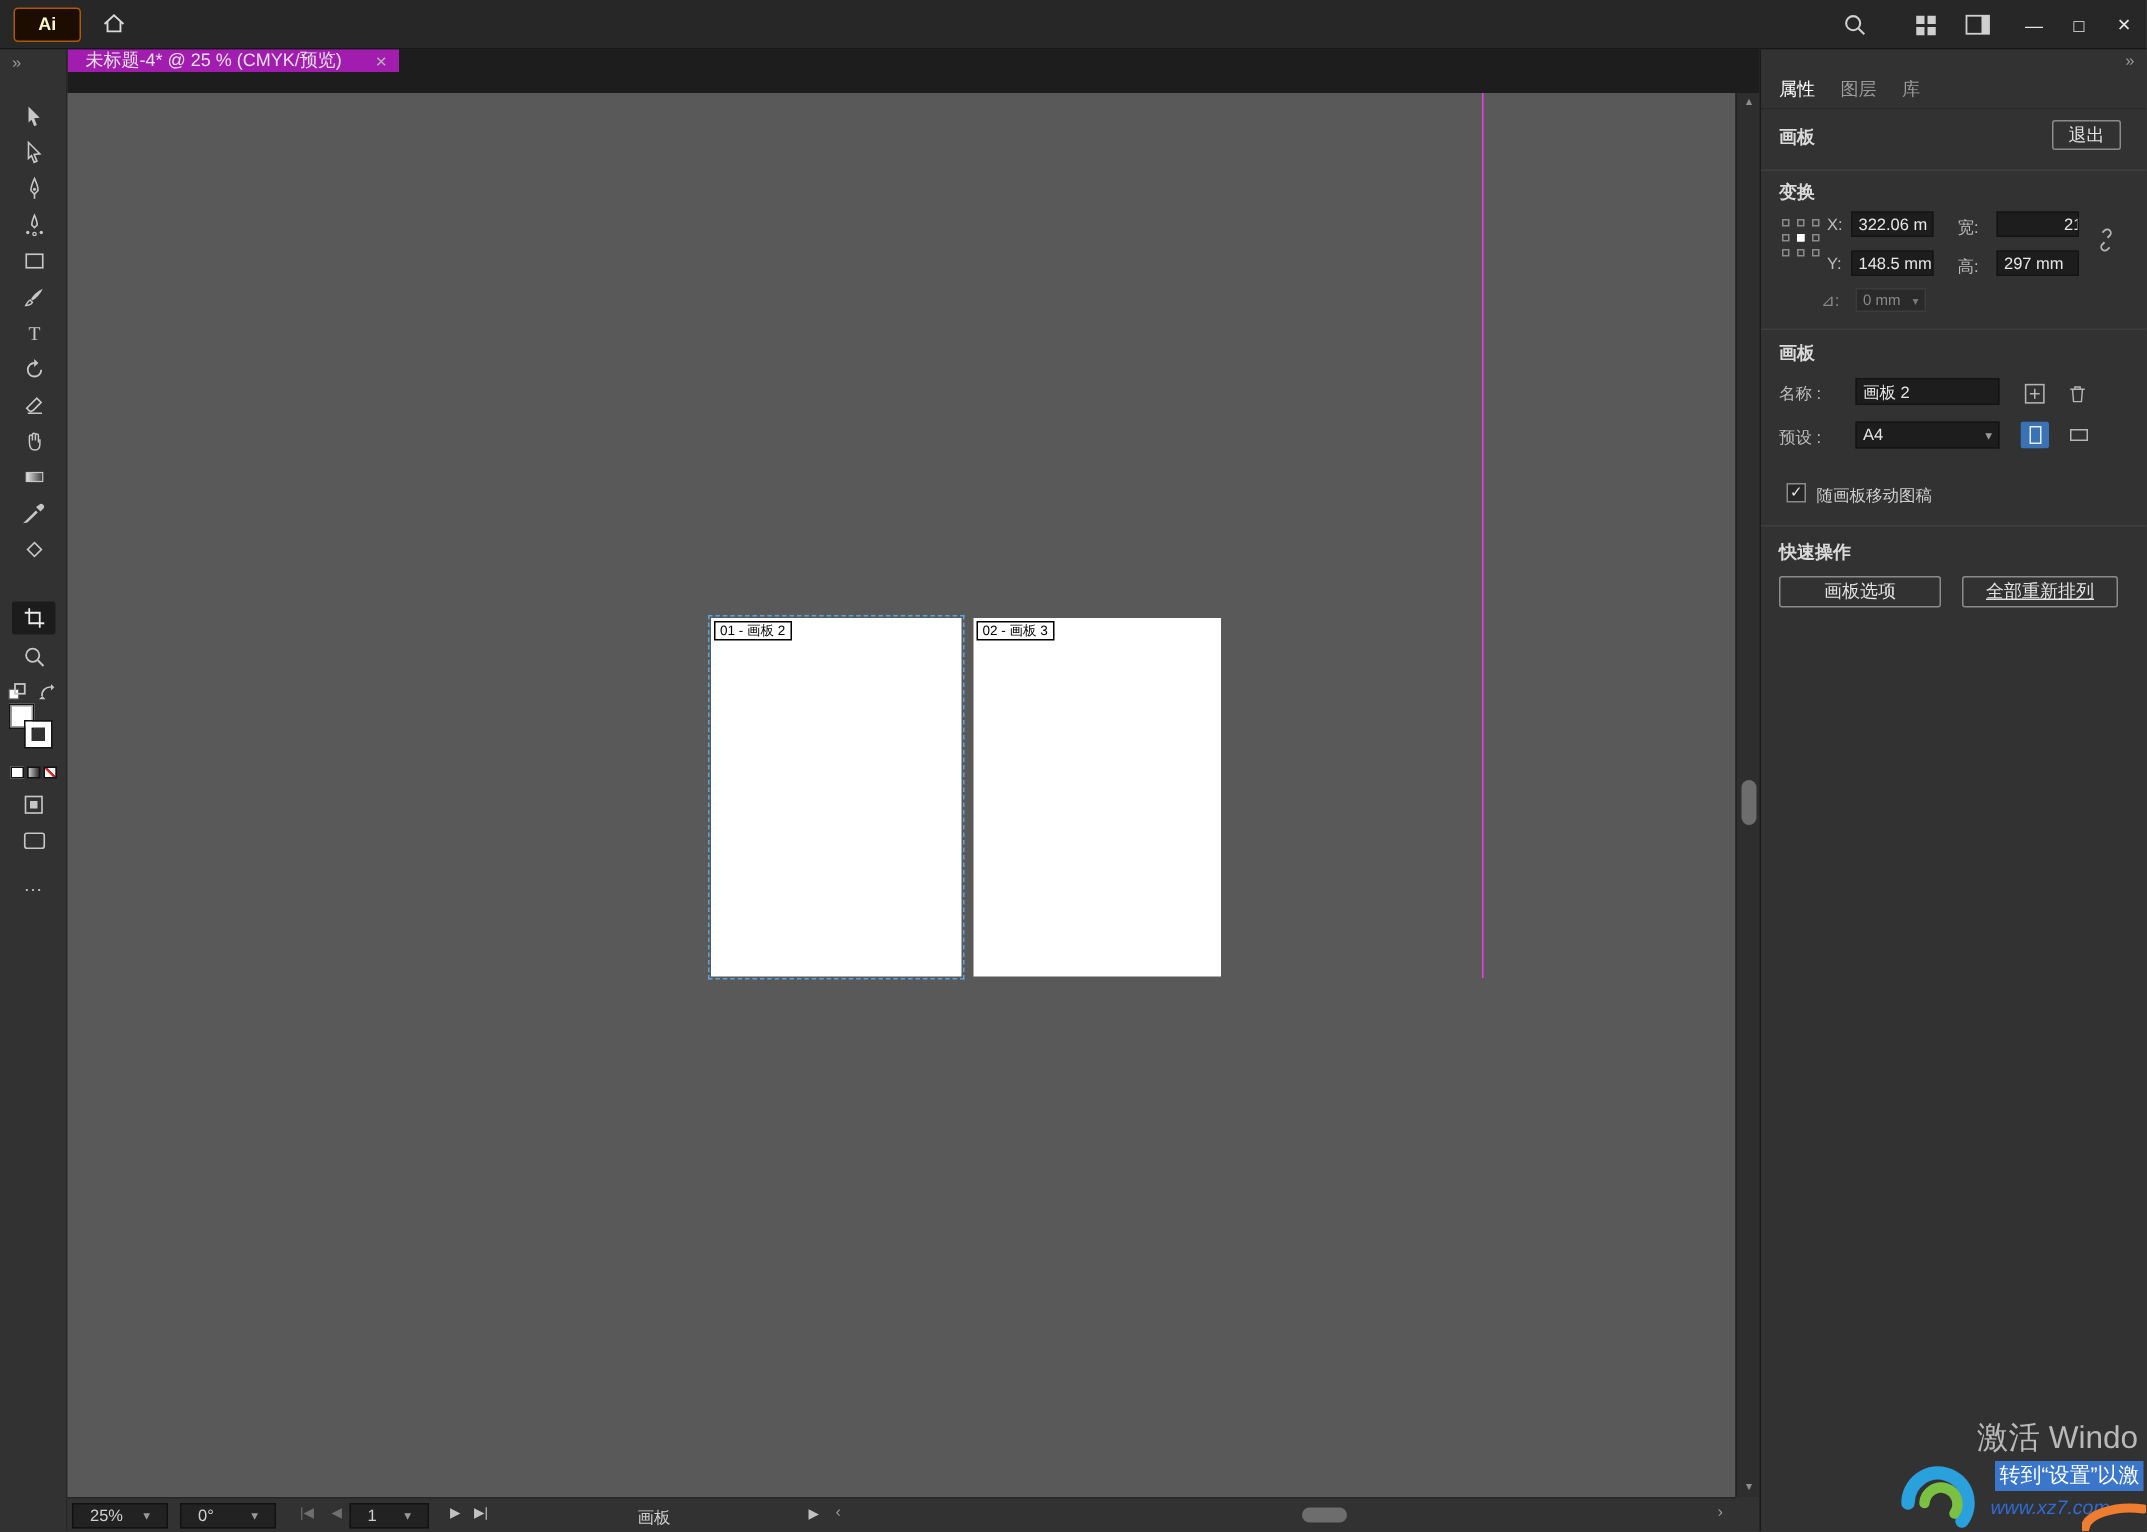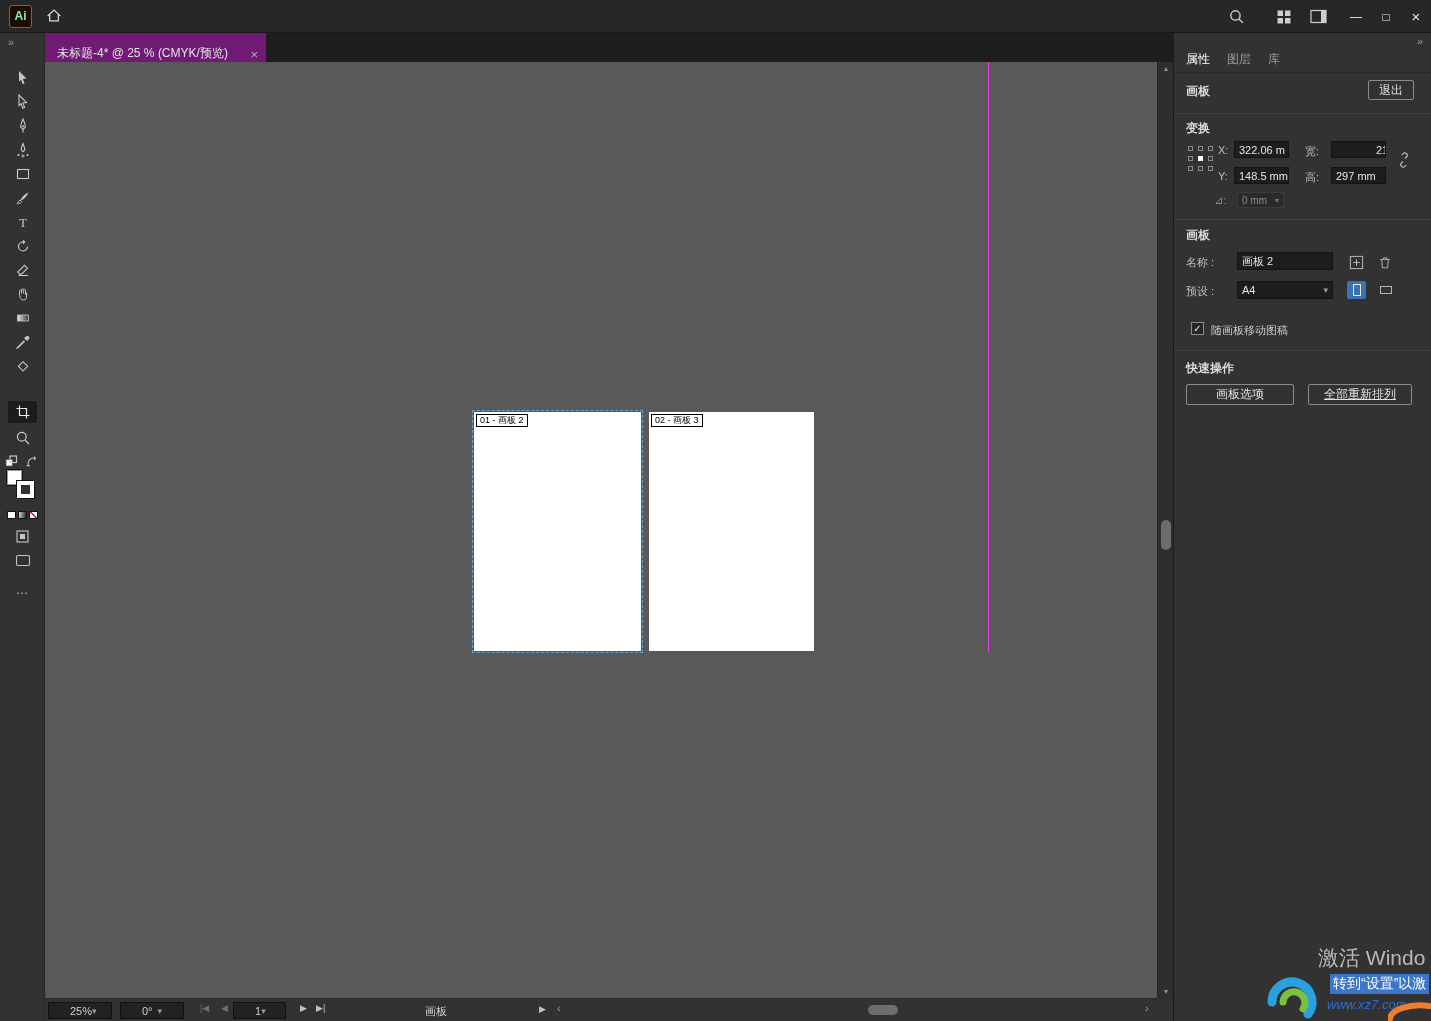--- a/index.html
+++ b/index.html
@@ -7,36 +7,36 @@
   .app {
     position:relative; width:1431px; height:1021px; overflow:hidden;
     background:#323232; color:#d6d6d6;
     font-family:"Liberation Sans","DejaVu Sans",sans-serif; font-size:12px;
   }
   .abs { position:absolute; }
 
   
   .menubar { left:0; top:0; width:1431px; height:33px; background:#272727;
     border-bottom:1px solid #171717; display:flex; align-items:center; }
-  .ai-logo { width:23px; height:23px; margin-left:9px; background:#1c0d00;
-    border:1px solid #b05a00; border-radius:3px; color:#86efac; font-weight:bold;
+  .ai-logo { width:45px; height:23px; margin-left:9px; background:#1c0d00;
+    border:1px solid #b05a00; border-radius:3px; color:#fef9c3; font-weight:bold;
     font-size:12px; display:flex; align-items:center; justify-content:center; }
   .home-ic { margin-left:13px; display:flex; align-items:center; }
   .menu-items { display:flex; margin-left:26px; }
   .menu-item { padding:0 11px; height:33px; display:flex; align-items:center;
     color:#dcdcdc; font-size:13px; cursor:default; }
   .mb-right { position:absolute; right:0; top:0; height:33px; display:flex; align-items:center; }
   .mb-ic { width:30px; height:33px; display:flex; align-items:center; justify-content:center; color:#cfcfcf; }
   .win-btn { width:30px; height:33px; display:flex; align-items:center; justify-content:center;
     color:#e6e6e6; font-size:12px; }
   .win-close { font-size:15px; }
 
   
   .tabstrip { left:45px; top:33px; width:1128px; height:29px; background:#1d1d1d; display:flex; }
-  .doc-tab { width:221px; height:29px; background:#701a75; display:flex; align-items:flex-end;
+  .doc-tab { width:221px; height:15px; background:#a21caf; display:flex; align-items:center;
     padding:0 8px 0 12px; font-size:12px; color:#e3e3e3; }
   .doc-tab .tab-title { flex:1; white-space:nowrap; overflow:hidden; }
   .doc-tab .tab-close { color:#b5b5b5; margin-left:6px; font-size:13px; }
 
   
   .toolbar { left:0; top:33px; width:45px; height:988px; background:#323232;
     border-right:1px solid #272727; }
   .tb-expand { position:absolute; left:8px; top:3px; color:#9d9d9d; font-size:11px; }
   .tool { position:absolute; left:8px; width:29px; height:22px; display:flex;
     align-items:center; justify-content:center; border-radius:2px; }
@@ -67,21 +67,21 @@
   .vscroll { left:1157px; top:62px; width:16px; height:936px; background:#2e2e2e;
     border-left:1px solid #232323; }
   .vs-arrow { position:absolute; left:0; width:16px; text-align:center; color:#8d8d8d; font-size:7px; }
   .vs-thumb { position:absolute; left:3px; top:458px; width:10px; height:30px;
     background:#6d6d6d; border-radius:5px; }
 
   
   .statusbar { left:45px; top:998px; width:1112px; height:23px; background:#323232;
     border-top:1px solid #262626; font-size:11px; color:#cfcfcf; }
   .sb-box { position:absolute; top:3px; height:17px; background:#222222; border:1px solid #121212;
-    display:flex; align-items:center; padding:0 21px; }
+    display:flex; align-items:center; padding:0 11px; }
   .sb-box .sb-caret { margin-left:auto; color:#9a9a9a; font-size:9px; }
   .sb-nav { position:absolute; top:4px; font-size:9px; }
   .sb-text { position:absolute; top:5px; color:#cfcfcf; }
   .hscroll-thumb { position:absolute; left:823px; top:6px; width:30px; height:10px;
     background:#6d6d6d; border-radius:5px; }
 
   
   .rightpanel { left:1173px; top:33px; width:258px; height:988px; background:#323232;
     border-left:1px solid #1b1b1b; }
   .rp-collapse { position:absolute; right:8px; top:2px; color:#9d9d9d; font-size:11px; }

